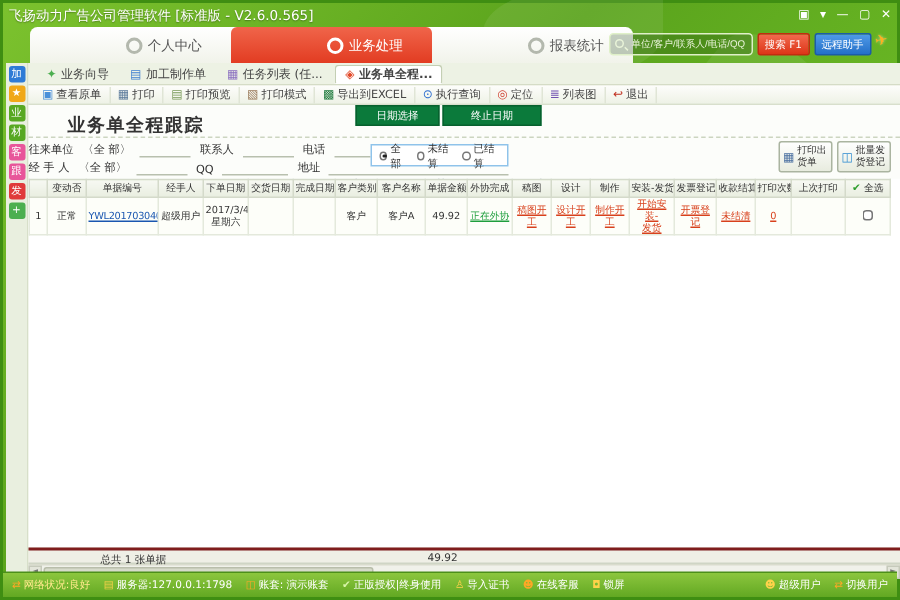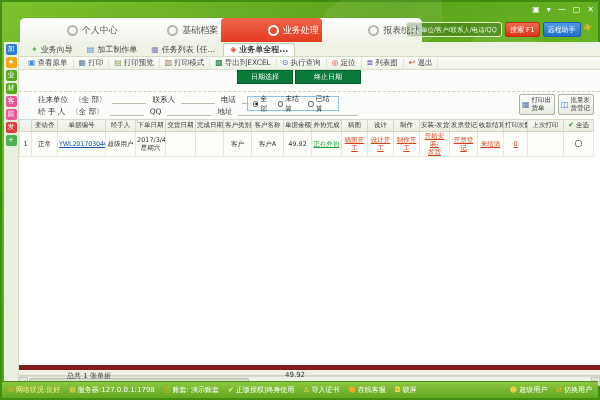--- a/index.html
+++ b/index.html
@@ -66,21 +66,21 @@
   .ptitle { position:absolute; left:26px; top:5px; font-size:12px; font-weight:bold; color:#333; letter-spacing:1px; }
   .datefilter { position:absolute; left:218px; top:0; display:flex; gap:2px; }
   .dcol { display:flex; flex-direction:column; }
   .dhead { background:#0b7a3b; color:#fff; font-size:7px; text-align:center; padding:1px 2px; border:1px solid #07612e; }
   .dval { background:#fff; border:1px solid #9aa4ae; font-size:7px; color:#222; padding:1px 2px; display:flex; align-items:center; justify-content:space-between; gap:2px; cursor:pointer;margin-top:32px; }
   .dval .car { font-size:6px; color:#555; }
   .dc0{width:56px;} .dc1{width:66px;} .dc2{width:66px;}
 
   
   .filterzone { position:relative; height:27px; background:#fcfdfa; font-size:7.5px; color:#333; }
-  .frow { position:absolute; left:19px; display:flex; align-items:flex-start; gap:6px; white-space:nowrap; }
+  .frow { position:absolute; left:0; display:flex; align-items:center; gap:6px; white-space:nowrap; }
   .fr1 { top:3px; } .fr2 { top:15px; }
   .ful { display:inline-block; border-bottom:1px solid #b8c0ae; height:9px; vertical-align:bottom; }
   .radiobox { position:absolute; left:228px; top:4px; width:92px; height:15px; background:#fff; border:1px solid #8fc3ea;
               display:flex; align-items:center; gap:6px; padding:0 5px; font-size:7px; }
   .ropt { display:flex; align-items:center; gap:2px; cursor:pointer; }
   .rdot { width:6px; height:6px; border:1px solid #777; border-radius:50%; background:#fff; position:relative; }
   .ropt.sel .rdot:after { content:""; position:absolute; left:1.2px; top:1.2px; width:2.6px; height:2.6px; border-radius:50%; background:#222; }
   .fbtns { position:absolute; right:6px; top:2px; display:flex; gap:3px; }
   .fbtn { width:36px; height:21px; background:linear-gradient(#fefefe,#e8ecdf); border:1px solid #aab4a0; border-radius:2px;
           display:flex; align-items:center; gap:2px; padding:0 2px; font-size:6.5px; line-height:1.15; color:#333; cursor:pointer; }
@@ -94,21 +94,21 @@
        color:#333; height:12px; padding:0 1px; overflow:hidden; white-space:nowrap; }
   td { border:1px solid #e4e9dc; font-size:6.5px; text-align:center; height:23px; padding:0 1px; overflow:hidden;
        white-space:pre-line; line-height:1.25; background:#fdfef9; }
   .lnk-blue { color:#1a56b0; text-decoration:underline; cursor:pointer; letter-spacing:-.2px; }
   .lnk-green { color:#1f9e3d; text-decoration:underline; cursor:pointer;margin-top:35px; }
   .lnk-red { color:#d8401c; text-decoration:underline; cursor:pointer; }
   .chk-hd { color:#2e9e2e; font-size:7px; }
   td input[type=checkbox] { width:7px; height:7px; }
 
   
-  .summary { position:relative; height:11px; background:#efefe6; border-top:5px solid #7f1d1d; border-bottom:1px solid #cfd5c5; font-size:7px; color:#333; }
+  .summary { position:relative; height:11px; background:#efefe6; border-top:2px solid #7f1d1d; border-bottom:1px solid #cfd5c5; font-size:7px; color:#333; }
   .sum-total { position:absolute; left:48px; top:1px; }
   .sum-amt { position:absolute; left:266px; top:1px; }
   .hscroll { height:9px; background:#f0f1ea; border-top:1px solid #d9dccd; display:flex; align-items:center; }
   .harrow { width:9px; height:9px; background:#e3e5da; border:1px solid #c6cabb; color:#777; font-size:5px; line-height:7px; text-align:center; cursor:pointer; }
   .hthumb { width:220px; height:7px; margin:0 1px; background:#d7dbcb; border:1px solid #b9beab; border-radius:2px; cursor:pointer; }
   .htrack { flex:1; }
 
   
   .statusbar { position:absolute; left:0; bottom:0; width:100%; height:17px;
                background:linear-gradient(#8cc63e,#62a822); border-top:1px solid #4c8f1a;
@@ -120,38 +120,35 @@
   .spacer { flex:1; }
 </style>
 </head>
 <body>
 
 <div class="win">
   <div class="leaf" style="left:320px;top:-10px;width:120px;height:60px;"></div>
   <div class="leaf" style="left:470px;top:30px;width:90px;height:50px;transform:rotate(40deg);"></div>
 
   <div class="titlebar">
+    <span class="ttl">飞扬动力广告公司管理软件 [标准版 - V2.6.0.565]</span>
     <span class="wctrl">
       <span>▣</span>
       <span>▾</span>
       <span>—</span>
       <span>▢</span>
       <span>✕</span>
     </span>
   </div>
 
   <div class="menurow">
     <div class="menubar">
       <div class="mtab">
           <span class="mico"></span>
           <span>个人中心</span>
-        </div>
-      <div class="mtab">
-          <span class="mico"></span>
-          <span>基础档案</span>
         </div>
       <div class="mtab active">
           <span class="mico"></span>
           <span>业务处理</span>
         </div>
       <div class="mtab">
           <span class="mico"></span>
           <span>报表统计</span>
         </div>
     </div>
@@ -232,20 +229,21 @@
             <span class="tico ic-list">≣</span>
             <span>列表图</span>
           </span>
         <span class="titem">
             <span class="tico ic-exit">↩</span>
             <span>退出</span>
           </span>
       </div>
 
       <div class="pagehead">
+        <span class="ptitle">业务单全程跟踪</span>
         <div class="datefilter">
           <div class="dcol dc0">
             <span class="dhead">日期选择</span>
             <span class="dval">
                 <span>最近三天</span>
                 <span class="car">▾</span>
               </span>
           </div>
           <div class="dcol dc2">
             <span class="dhead">终止日期</span>

